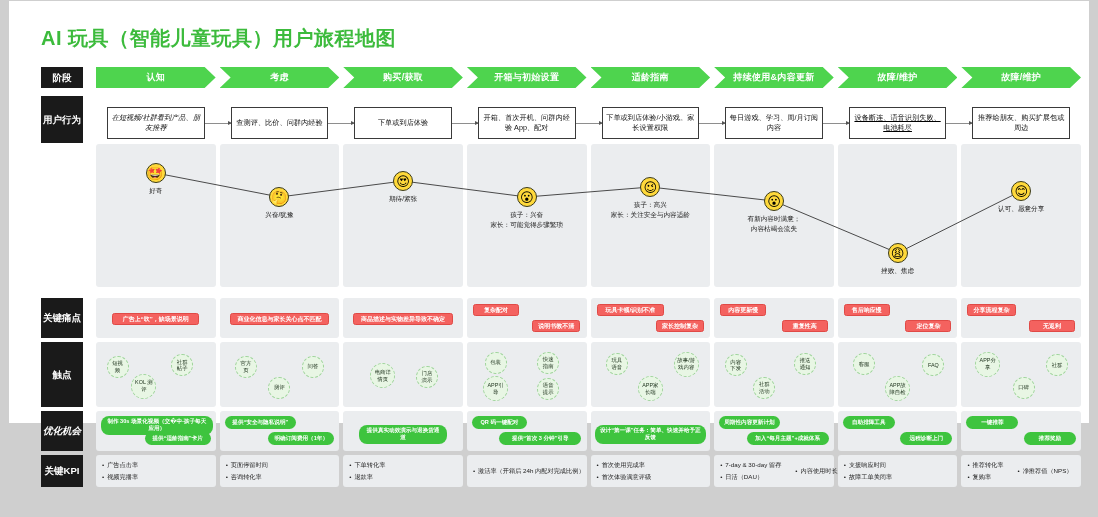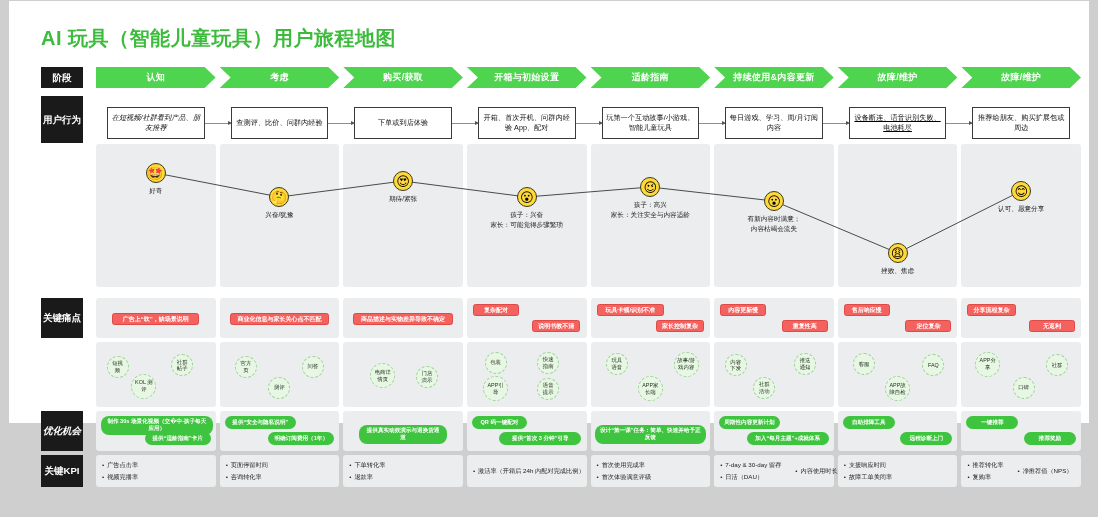--- a/index.html
+++ b/index.html
@@ -113,20 +113,21 @@
 </head>
 <body>
 
 <div id="canvas">
 
   <div id="title">AI 玩具（智能儿童玩具）用户旅程地图</div>
 
   <div class="rowlabel" style="top:66px;height:21px;">阶段</div>
   <div class="rowlabel" style="top:95px;height:47px;">用户行为</div>
   <div class="rowlabel" style="top:297px;height:40px;">关键痛点</div>
+  <div class="rowlabel" style="top:341px;height:65px;">触点</div>
   <div class="rowlabel" style="top:410px;height:40px;font-style:italic;">优化机会</div>
   <div class="rowlabel" style="top:454px;height:32px;">关键KPI</div>
 
   <div id="cols">
       <div class="chev first" style="left:87px;top:66px;width:119.625px;align-items:center;">
         <span>认知</span>
       </div>
       <div class="chev" style="left:210.625px;top:66px;width:119.625px;">
         <span>考虑</span>
       </div>
@@ -158,21 +159,21 @@
       <div class="connector" style="left:319.25px;width:26px;"></div>
       <div class="actbox" style="left:345.25px;top:106px;width:97.625px;">
         <span>下单或到店体验</span>
       </div>
       <div class="connector" style="left:442.875px;width:26px;"></div>
       <div class="actbox" style="left:468.875px;top:106px;width:97.625px;">
         <span>开箱、首次开机、问群内经验 App、配对</span>
       </div>
       <div class="connector" style="left:566.5px;width:26px;"></div>
       <div class="actbox" style="left:592.5px;top:106px;width:97.625px;">
-        <span>玩第一个互动故事/小游戏。智能儿童玩具</span>
+        <span>下单或到店体验/小游戏。家长设置权限</span>
       </div>
       <div class="connector" style="left:690.125px;width:26px;"></div>
       <div class="actbox" style="left:716.125px;top:106px;width:97.625px;">
         <span>每日游戏、学习、周/月订阅内容</span>
       </div>
       <div class="connector" style="left:813.75px;width:26px;"></div>
       <div class="actbox" style="left:839.75px;top:106px;width:97.625px;text-decoration:underline;">
         <span>设备断连、语音识别失败、电池耗尽</span>
       </div>
       <div class="connector" style="left:937.375px;width:26px;"></div>

